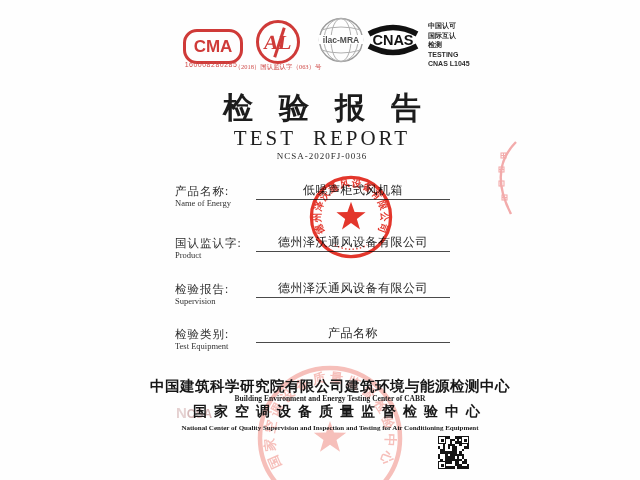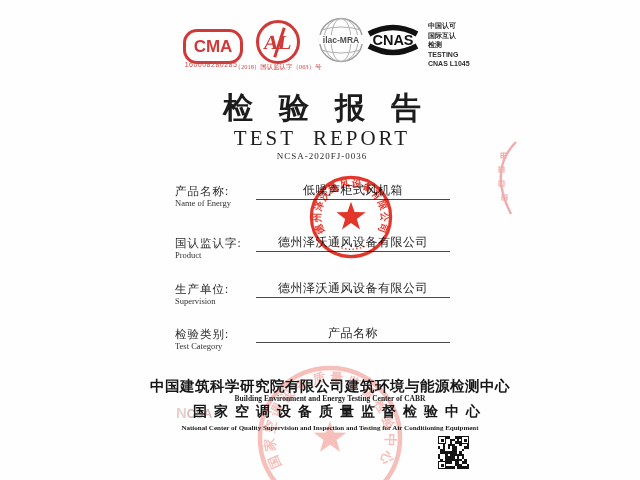--- a/index.html
+++ b/index.html
@@ -113,27 +113,27 @@
     <span class="lz">产品名称:</span>
     <span class="le">Name of Energy</span>
     <span class="val">低噪声柜式风机箱</span>
   </div>
   <div class="row" style="top:236px">
     <span class="lz">国认监认字:</span>
     <span class="le">Product</span>
     <span class="val">德州泽沃通风设备有限公司</span>
   </div>
   <div class="row" style="top:282px">
-    <span class="lz">生产单位:</span>
+    <span class="lz">检验报告:</span>
     <span class="le">Supervision</span>
     <span class="val">德州泽沃通风设备有限公司</span>
   </div>
   <div class="row" style="top:327px">
     <span class="lz">检验类别:</span>
-    <span class="le">Test Category</span>
+    <span class="le">Test Equipment</span>
     <span class="val">产品名称</span>
   </div>
 
   <svg class="stamp-main" viewBox="0 0 100 100">
     <defs>
         <path id="arcTop" d="M 20.6,67 A 34,34 0 1 1 79.4,67" fill="none"></path>
       </defs>
     <circle cx="50" cy="50" r="44" fill="none" stroke="#e2261b" stroke-width="3.6"></circle>
     <polygon points="50,33 54,44.5 66.2,44.7 56.5,52.1 60,63.8 50,56.8 40,63.8 43.5,52.1 33.8,44.7 46,44.5" fill="#e2261b"></polygon>
     <text font-size="10.5" fill="#e2261b" font-weight="bold" letter-spacing="1">

